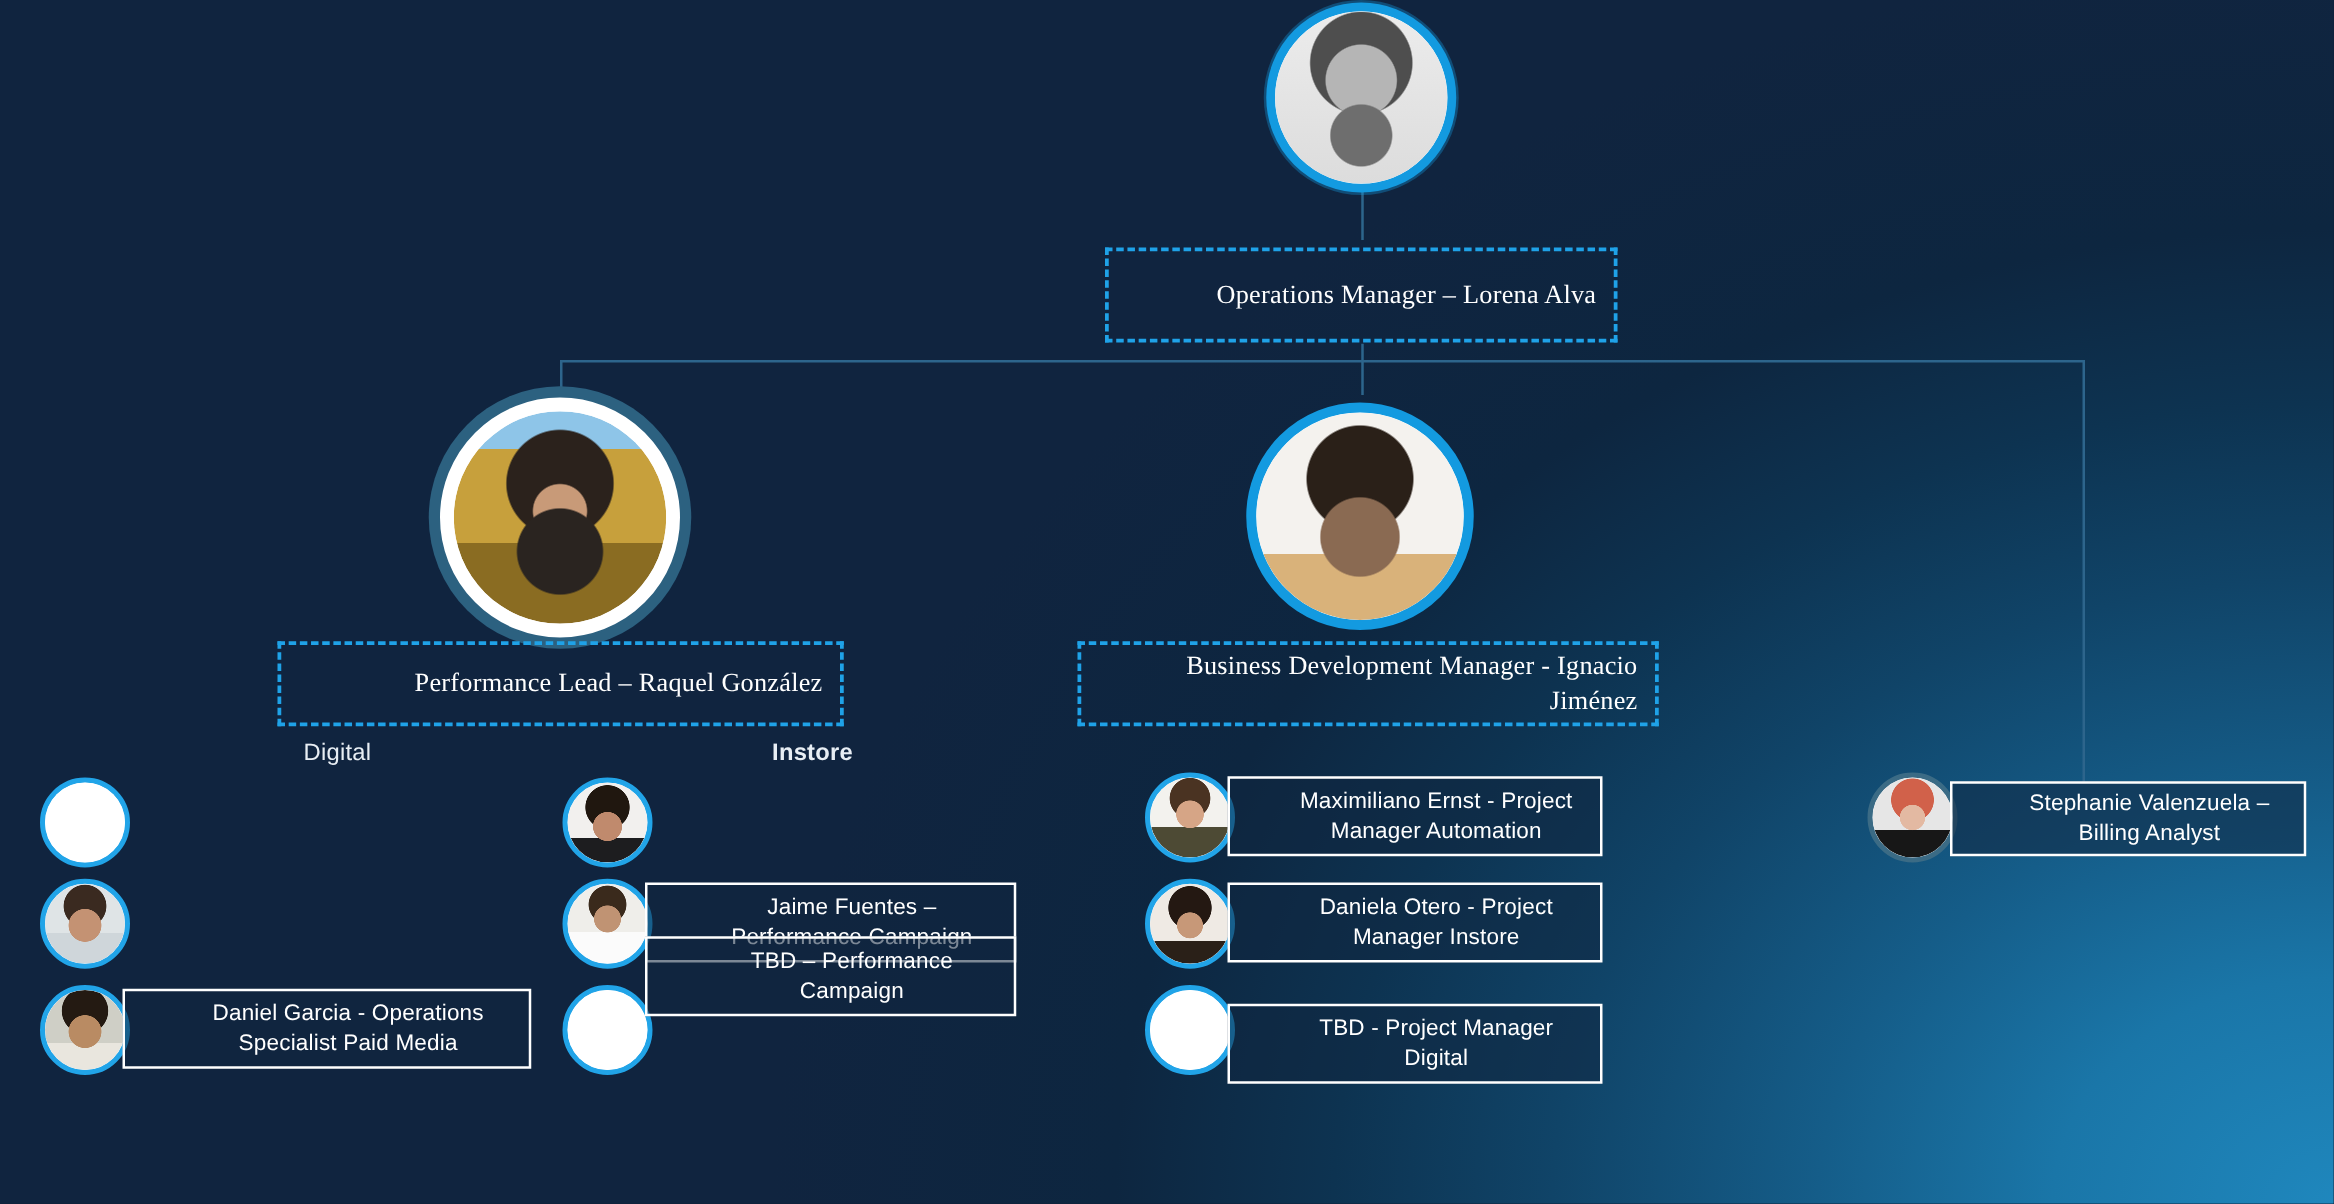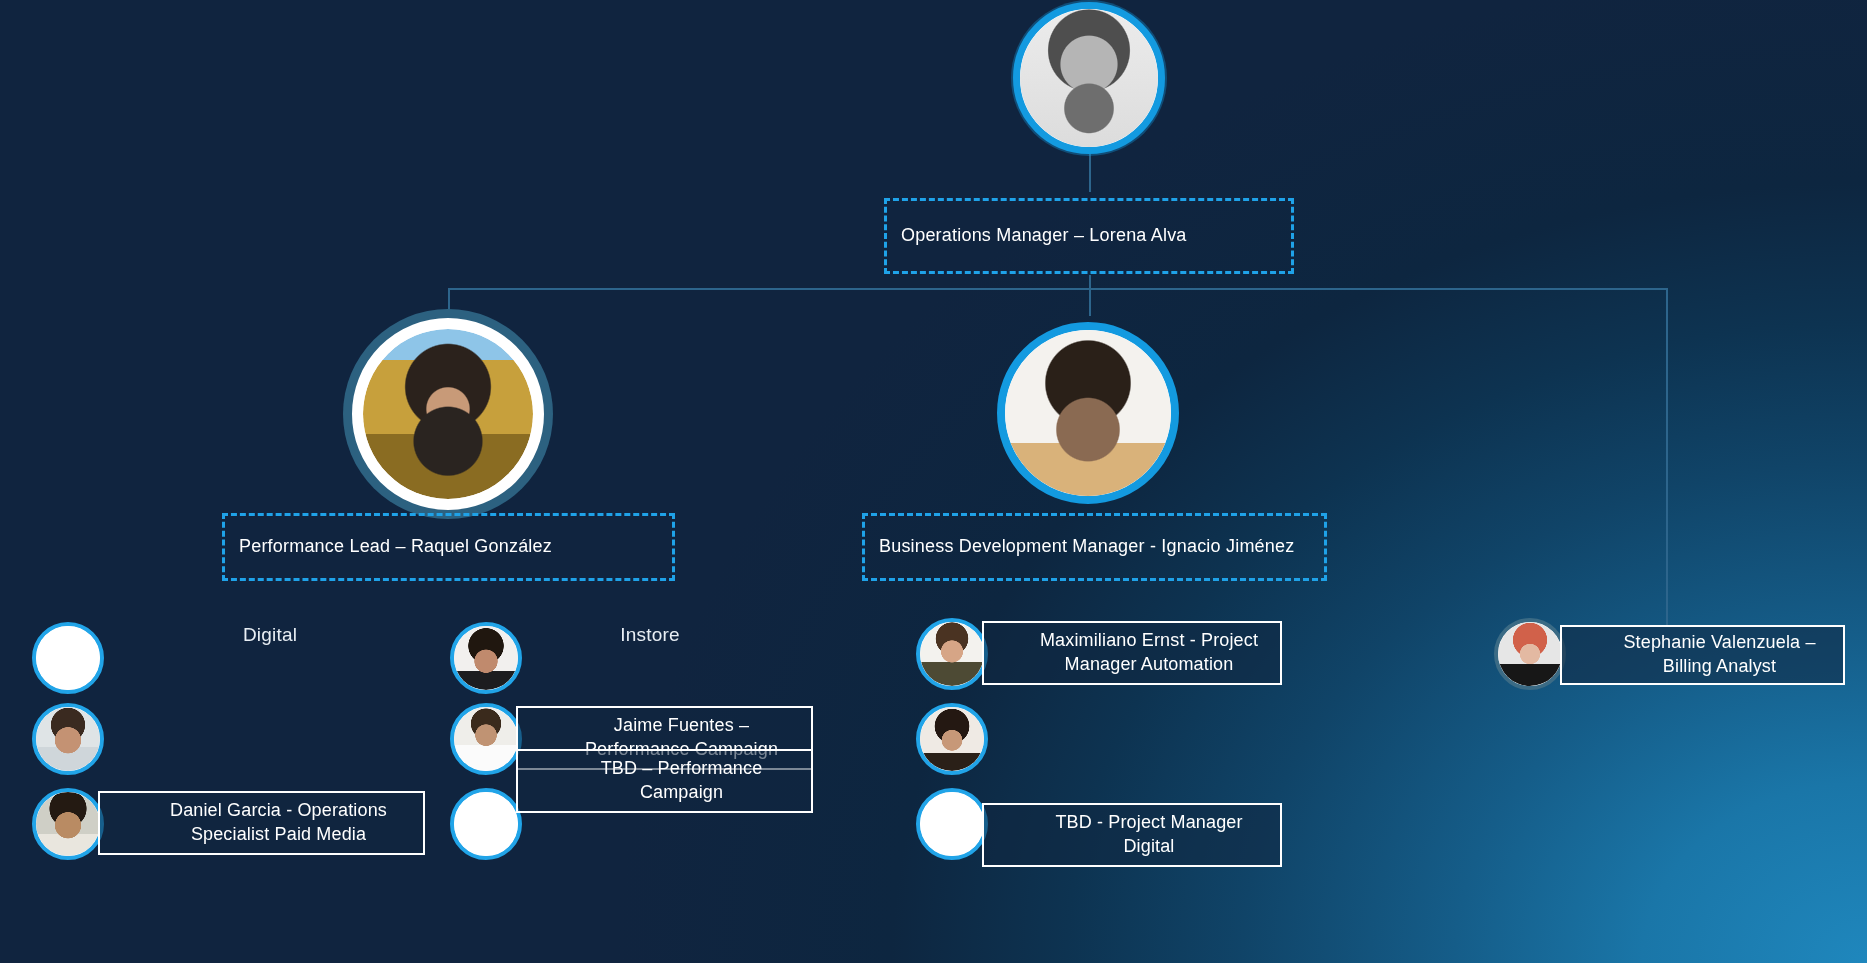--- a/index.html
+++ b/index.html
@@ -64,36 +64,36 @@
   }
 
   
   .dashed-box {
     position: absolute;
     box-sizing: border-box;
     border: 3px dashed #1fa2e8;
     display: flex;
     align-items: center;
     justify-content: center;
-    text-align: left;
+    text-align: right;
     padding: 6px 14px;
-    font-size: 18px;
+    font-size: 21px;
     line-height: 1.32;
     letter-spacing: .2px;
     color: #ffffff;
+    font-family: Liberation Serif, serif;
   }
 
   
   .caption {
     position: absolute;
     font-size: 19px;
     color: #e8eef4;
     text-align: center;
     letter-spacing: .2px;
-    margin-top: 32px;
   }
 
   
   .card {
     position: absolute;
     box-sizing: border-box;
     border: 2px solid #ffffff;
     background: rgba(17, 38, 64, .55);
     display: flex;
     align-items: center;
@@ -185,21 +185,21 @@
   </div>
 
   <div class="avatar avatar-lead-white" style="left:352px; top:318px; width:192px; height:192px;">
     <div class="ph p-raquel"></div>
   </div>
   <div class="dashed-box" style="left:222px; top:513px; width:453px; height:68px;">
     <span class="card-text">Performance Lead – Raquel González</span>
   </div>
 
   <div class="caption" style="left:180px; top:592px; width:180px;">Digital</div>
-  <div class="caption" style="left:560px; top:592px; width:180px;">Instore</div>
+  <div class="caption" style="left:560px; top:592px; width:180px;font-weight:bold;">Instore</div>
 
   <div class="avatar avatar-small" style="left:32px; top:622px;">
       <div class="ph p-blank"></div>
     </div>
 
   <div class="avatar avatar-small" style="left:32px; top:703px;">
       <div class="ph p-iparada"></div>
     </div>
 
   <div class="avatar avatar-small" style="left:32px; top:788px;">
@@ -238,20 +238,23 @@
   <div class="avatar avatar-small" style="left:916px; top:618px;">
       <div class="ph p-maxi"></div>
     </div>
   <div class="card" style="left:982px; top:621px; width:300px; height:64px;">
     <span class="card-text">Maximiliano Ernst - Project Manager Automation</span>
   </div>
 
   <div class="avatar avatar-small" style="left:916px; top:703px;">
       <div class="ph p-daniela"></div>
     </div>
+  <div class="card" style="left:982px; top:706px; width:300px; height:64px;">
+    <span class="card-text">Daniela Otero - Project Manager Instore</span>
+  </div>
 
   <div class="avatar avatar-small" style="left:916px; top:788px;">
       <div class="ph p-blank"></div>
     </div>
   <div class="card" style="left:982px; top:791px; width:300px; height:64px;margin-top:12px;">
     <span class="card-text">TBD - Project Manager Digital</span>
   </div>
 
   <div class="avatar avatar-small avatar-small-dim" style="left:1494px; top:618px;">
       <div class="ph p-stephanie"></div>

